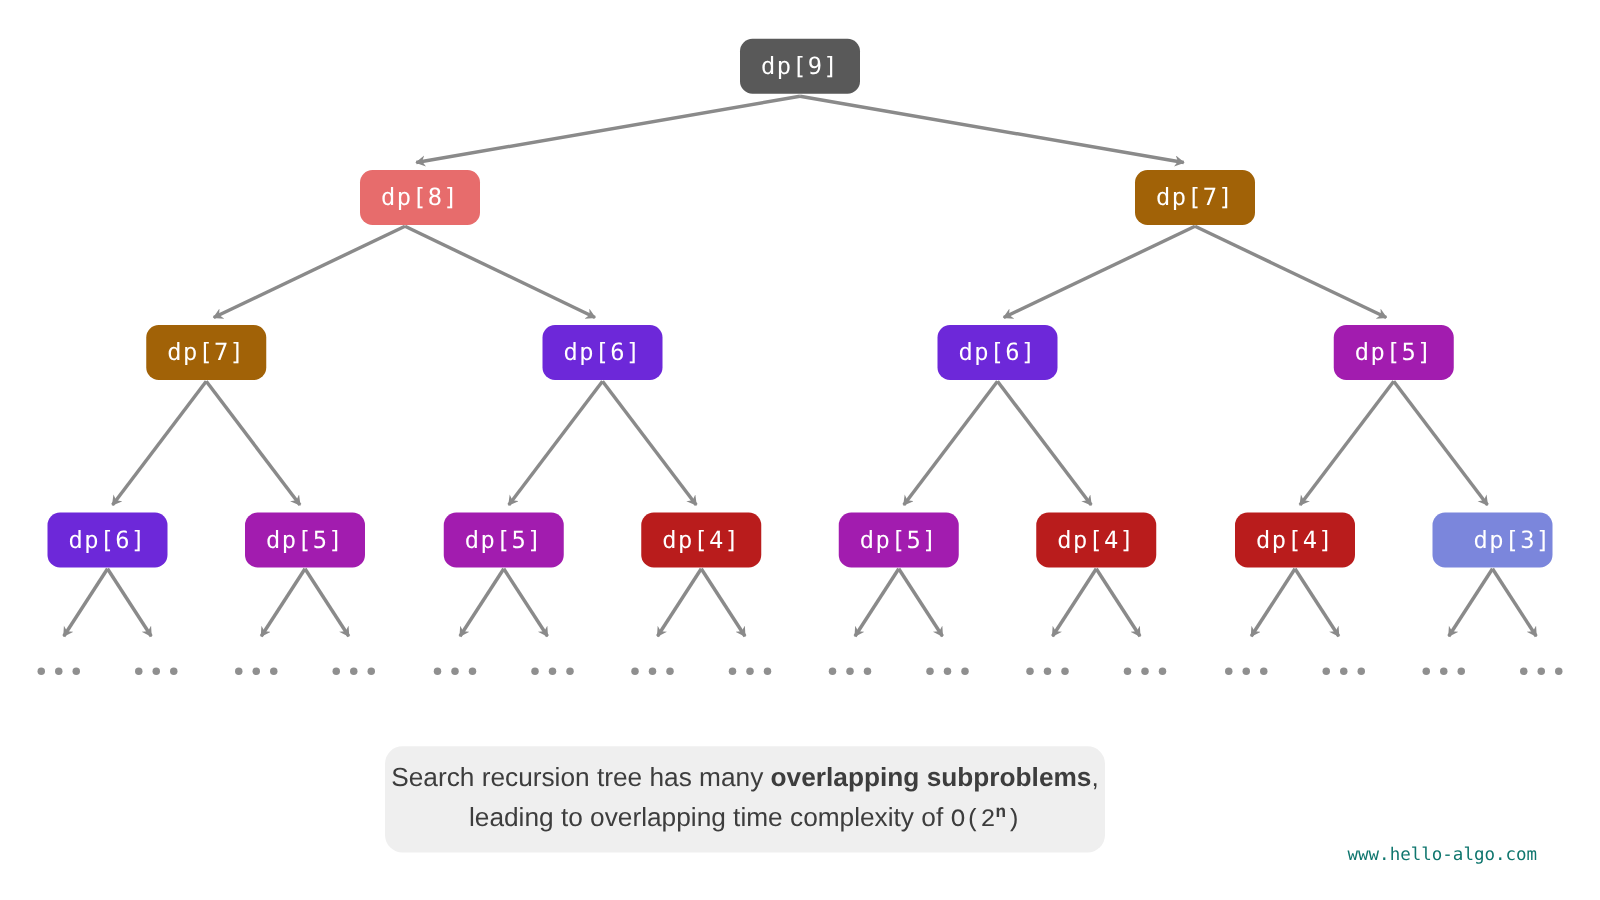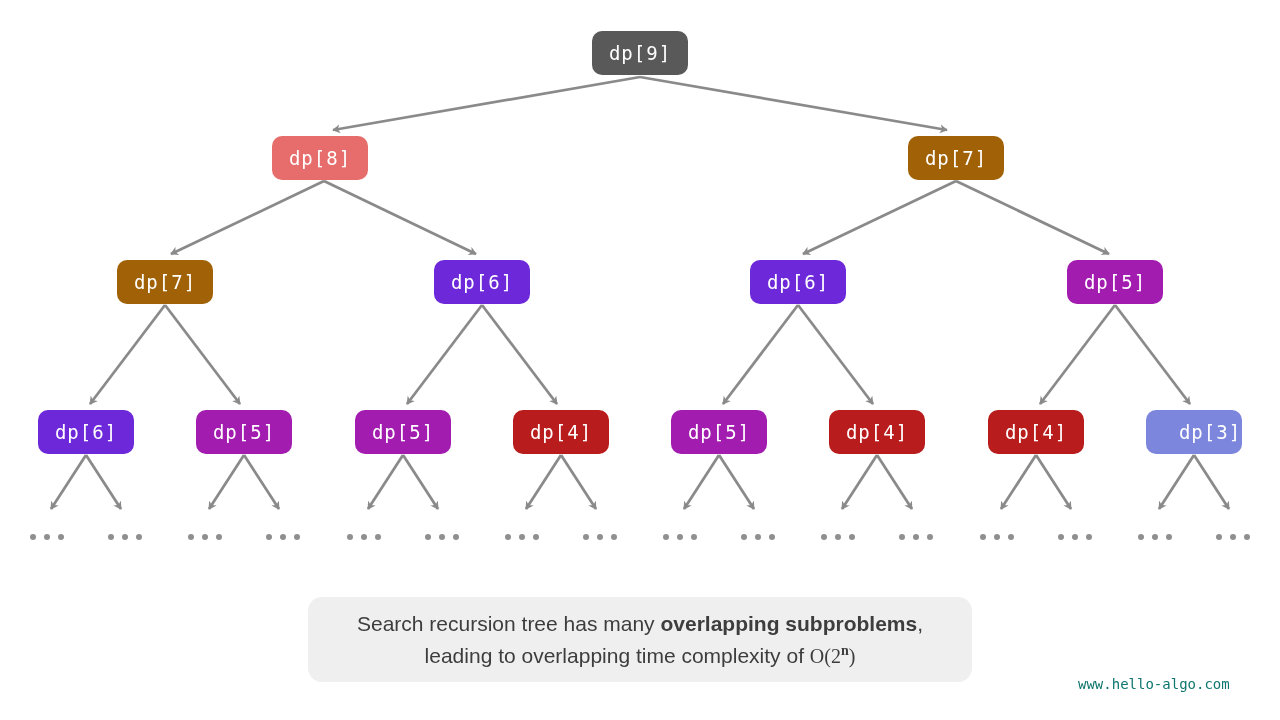--- a/index.html
+++ b/index.html
@@ -17,47 +17,47 @@
   }
   .c-root  {background:#595959;}
   .c-salmon{background:#E76C6C;}
   .c-orange{background:#a16207;}
   .c-blue  {background:#6d28d9;}
   .c-green {background:#a21caf;}
   .c-teal  {background:#b91c1c;}
   .c-purple{background:#7B86DC;}
   
   .n0 {left:592px; top:31px;}
-  .n1 {left:272px; top:136px;}
+  .n1 {left:288px; top:136px;}
   .n2 {left:908px; top:136px;}
   .n3 {left:117px; top:260px;}
   .n4 {left:434px; top:260px;}
   .n5 {left:750px; top:260px;}
   .n6 {left:1067px;top:260px;}
   .n7 {left:38px;  top:410px;}
   .n8 {left:196px; top:410px;}
   .n9 {left:355px; top:410px;}
   .n10{left:513px; top:410px;}
   .n11{left:671px; top:410px;}
   .n12{left:829px; top:410px;}
   .n13{left:988px; top:410px;}
   .n14{left:1146px;top:410px;padding-left:32px;}
   .leaf{
     position:absolute;top:534px;display:flex;gap:8px;
     transform:translateX(-50%);
   }
   .leaf i{display:block;width:6px;height:6px;border-radius:50%;background:#8F8F8F;}
   .caption{
-    position:absolute;left:308px;top:597px;width:664px;height:85px;
+    position:absolute;left:308px;top:597px;width:576px;height:85px;
     background:#EFEFEF;border-radius:14px;
     display:flex;flex-direction:column;align-items:center;justify-content:center;
     color:#3D3D3D;font-size:21px;line-height:32px;text-align:center;
   }
   .caption b{font-weight:bold;}
-  .mono{font-family:Liberation Serif, serif;font-size:20px;}
+  .mono{font-family:Liberation Mono, monospace;font-size:20px;}
   .mono sup{font-weight:bold;font-size:14px;vertical-align:super;line-height:0;}
   .watermark{
     position:absolute;left:1078px;top:676px;
     font-family:"DejaVu Sans Mono",monospace;font-size:14px;color:#0f766e;
   }
 </style>
 </head>
 <body>
 
 <div class="stage">

